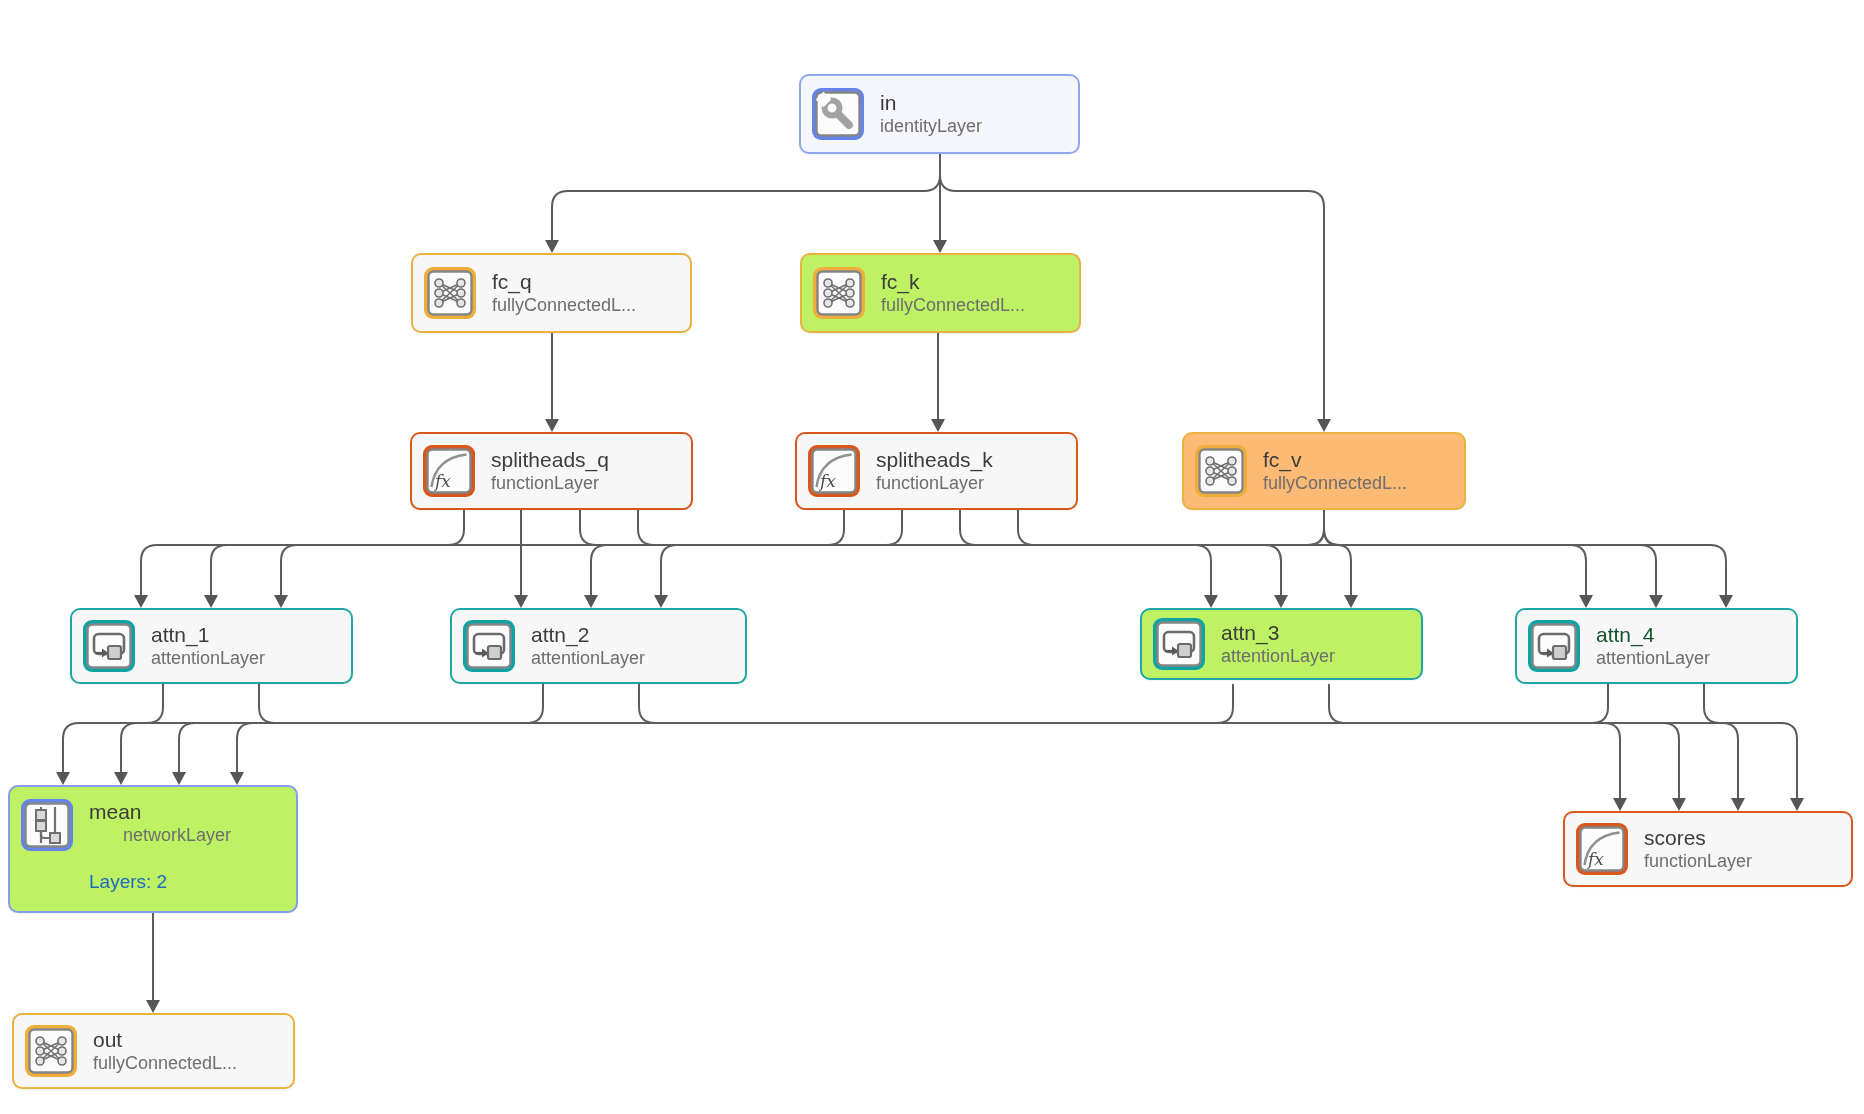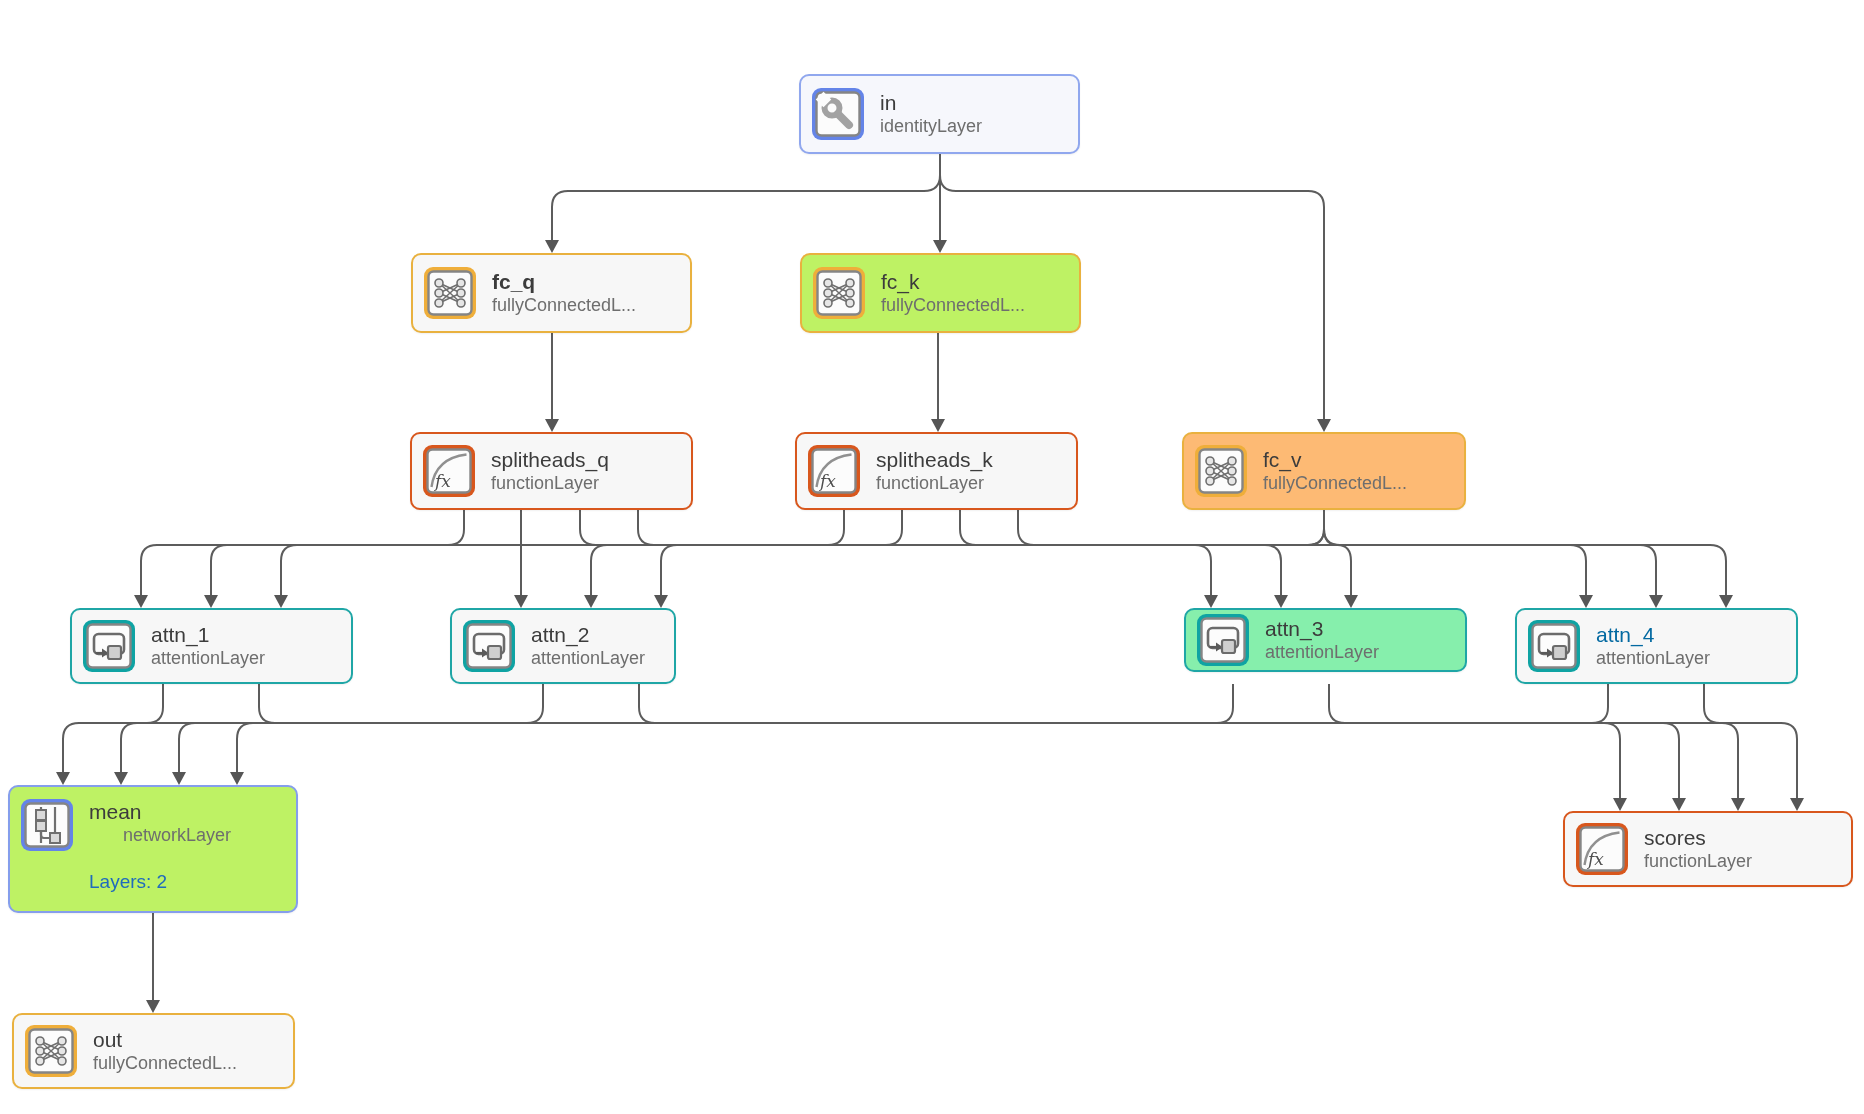--- a/index.html
+++ b/index.html
@@ -141,21 +141,21 @@
         <circle cx="15" cy="16" r="4"></circle>
             <circle cx="15" cy="26" r="4"></circle>
             <circle cx="15" cy="36" r="4"></circle>
         <circle cx="37" cy="16" r="4"></circle>
             <circle cx="37" cy="26" r="4"></circle>
             <circle cx="37" cy="36" r="4"></circle>
       </g>
     </svg>
       </div>
     <div class="txt">
-      <div class="title" style="color: rgb(60, 60, 60); font-weight: bold;">fc_q</div>
+      <div class="title" style="color: rgb(60, 60, 60);">fc_q</div>
       <div class="subtitle" style="color: rgb(110, 110, 110);">fullyConnectedL...</div>
     </div>
 
   </div>
     <div class="node" style="left: 800px; top: 253px; width: 281px; height: 80px; border-color: rgb(233, 177, 63); background: #bef264;">
     <div class="icon" style="background: rgb(239, 174, 58);">
         <svg viewBox="0 0 52 52">
           <rect x="4.5" y="4.5" width="43" height="43" rx="5" fill="#fcfcfc" stroke="#858585" stroke-width="2.4"></rect>
       <g stroke="#6f6f6f" stroke-width="1.5">
         <line x1="15" y1="16" x2="37" y2="26"></line>
@@ -246,37 +246,37 @@
       <polygon points="19,28.5 19,37.5 25.5,33" fill="#5a5a5a"></polygon>
       <rect x="25" y="26" width="13" height="13" rx="2" fill="#cfcfcf" stroke="#6b6b6b" stroke-width="2.2"></rect>
     </svg>
       </div>
     <div class="txt">
       <div class="title" style="color: rgb(60, 60, 60);">attn_1</div>
       <div class="subtitle" style="color: rgb(110, 110, 110);">attentionLayer</div>
     </div>
 
   </div>
-    <div class="node" style="left: 450px; top: 608px; width: 226px; height: 76px; border-color: rgb(31, 166, 166); background: rgb(247, 247, 247);">
+    <div class="node" style="left: 450px; top: 608px; width: 297px; height: 76px; border-color: rgb(31, 166, 166); background: rgb(247, 247, 247);">
     <div class="icon" style="background: rgb(15, 163, 163);">
         <svg viewBox="0 0 52 52">
           <rect x="4.5" y="4.5" width="43" height="43" rx="5" fill="#fcfcfc" stroke="#858585" stroke-width="2.4"></rect>
       <rect x="11" y="14" width="30" height="20" rx="4.5" fill="none" stroke="#6b6b6b" stroke-width="2.6"></rect>
       <line x1="12.5" y1="33" x2="19" y2="33" stroke="#5a5a5a" stroke-width="2.2"></line>
       <polygon points="19,28.5 19,37.5 25.5,33" fill="#5a5a5a"></polygon>
       <rect x="25" y="26" width="13" height="13" rx="2" fill="#cfcfcf" stroke="#6b6b6b" stroke-width="2.2"></rect>
     </svg>
       </div>
     <div class="txt">
       <div class="title" style="color: rgb(60, 60, 60);">attn_2</div>
       <div class="subtitle" style="color: rgb(110, 110, 110);">attentionLayer</div>
     </div>
 
   </div>
-    <div class="node" style="left: 1140px; top: 608px; width: 283px; height: 64px; border-color: rgb(31, 166, 166); background: #86efac; margin-left: 44px;">
+    <div class="node" style="left: 1140px; top: 608px; width: 283px; height: 72px; border-color: rgb(31, 166, 166); background: #bef264;">
     <div class="icon" style="background: rgb(15, 163, 163);">
         <svg viewBox="0 0 52 52">
           <rect x="4.5" y="4.5" width="43" height="43" rx="5" fill="#fcfcfc" stroke="#858585" stroke-width="2.4"></rect>
       <rect x="11" y="14" width="30" height="20" rx="4.5" fill="none" stroke="#6b6b6b" stroke-width="2.6"></rect>
       <line x1="12.5" y1="33" x2="19" y2="33" stroke="#5a5a5a" stroke-width="2.2"></line>
       <polygon points="19,28.5 19,37.5 25.5,33" fill="#5a5a5a"></polygon>
       <rect x="25" y="26" width="13" height="13" rx="2" fill="#cfcfcf" stroke="#6b6b6b" stroke-width="2.2"></rect>
     </svg>
       </div>
     <div class="txt">
@@ -289,21 +289,21 @@
     <div class="icon" style="background: rgb(15, 163, 163);">
         <svg viewBox="0 0 52 52">
           <rect x="4.5" y="4.5" width="43" height="43" rx="5" fill="#fcfcfc" stroke="#858585" stroke-width="2.4"></rect>
       <rect x="11" y="14" width="30" height="20" rx="4.5" fill="none" stroke="#6b6b6b" stroke-width="2.6"></rect>
       <line x1="12.5" y1="33" x2="19" y2="33" stroke="#5a5a5a" stroke-width="2.2"></line>
       <polygon points="19,28.5 19,37.5 25.5,33" fill="#5a5a5a"></polygon>
       <rect x="25" y="26" width="13" height="13" rx="2" fill="#cfcfcf" stroke="#6b6b6b" stroke-width="2.2"></rect>
     </svg>
       </div>
     <div class="txt">
-      <div class="title" style="color: #0369a1;">attn_4</div>
+      <div class="title" style="color: #14532d;">attn_4</div>
       <div class="subtitle" style="color: rgb(110, 110, 110);">attentionLayer</div>
     </div>
 
   </div>
     <div class="node tall" style="left: 8px; top: 785px; width: 290px; height: 128px; border-color: rgb(133, 158, 236); background: #bef264;">
     <div class="icon" style="background: rgb(100, 132, 232);">
         <svg viewBox="0 0 52 52">
           <rect x="4.5" y="4.5" width="43" height="43" rx="5" fill="#fcfcfc" stroke="#858585" stroke-width="2.4"></rect>
       <line x1="20" y1="8" x2="20" y2="44" stroke="#6f6f6f" stroke-width="2.2"></line>
       <line x1="34" y1="8" x2="34" y2="44" stroke="#6f6f6f" stroke-width="2.2"></line>

